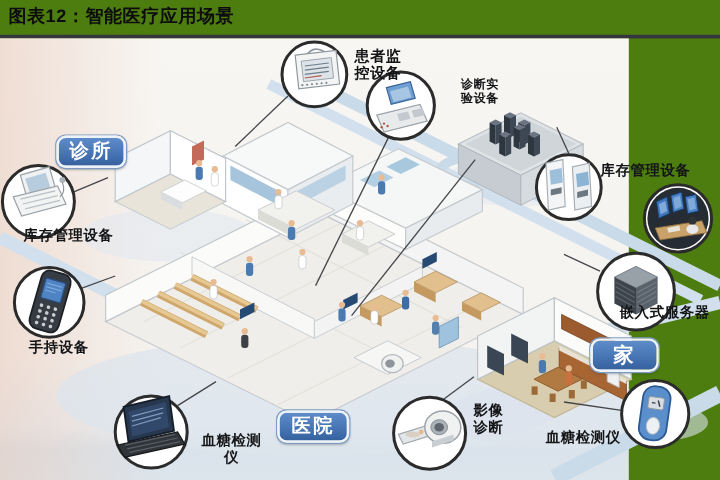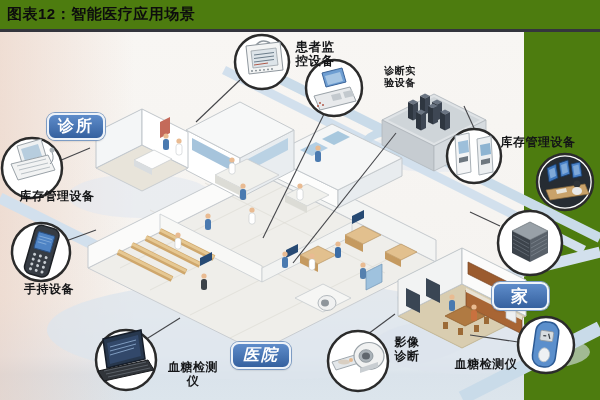--- a/index.html
+++ b/index.html
@@ -362,24 +362,25 @@
           </g>
         </g>
       </g>
     </svg>
 
     <div class="clabel" style="left:285px;top:8px;width:60px;font-size:12.5px;">患者监
 控设备</div>
     <div class="clabel" style="left:370px;top:33px;width:60px;font-size:10px;">诊断实
 验设备</div>
     <div class="clabel" style="left:498px;top:104px;width:80px;">库存管理设备</div>
+    <div class="clabel" style="left:512px;top:222px;width:84px;">嵌入式服务器</div>
     <div class="clabel" style="left:448px;top:326px;width:76px;">血糖检测仪</div>
     <div class="clabel" style="left:384px;top:304px;width:46px;">影像
 诊断</div>
     <div class="clabel" style="left:164px;top:329px;width:58px;">血糖检测仪</div>
     <div class="clabel" style="left:20px;top:251px;width:58px;">手持设备</div>
     <div class="clabel" style="left:14px;top:158px;width:86px;">库存管理设备</div>
 
     <div class="badge" style="left:47px;top:81px;width:58px;height:27px;font-size:16px;">诊所</div>
-    <div class="badge" style="left:231px;top:310px;width:60px;height:27px;font-size:16px;font-style:italic;">医院</div>
+    <div class="badge" style="left:231px;top:310px;width:60px;height:27px;font-size:16px;">医院</div>
     <div class="badge" style="left:492px;top:250px;width:57px;height:28px;font-size:17px;">家</div>
   </div>
 </div>
 
 </body></html>

